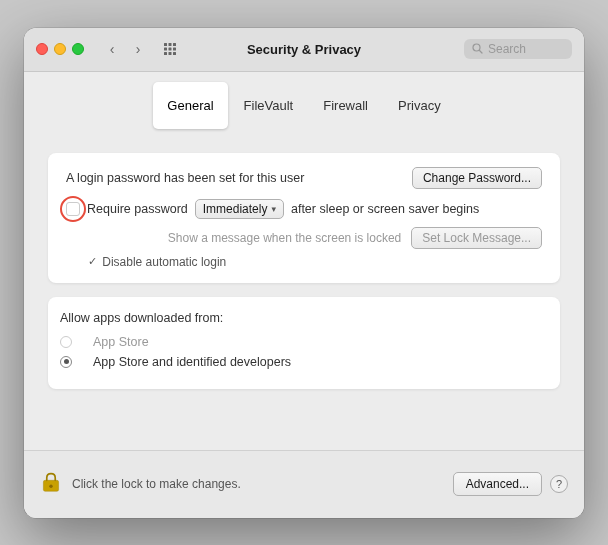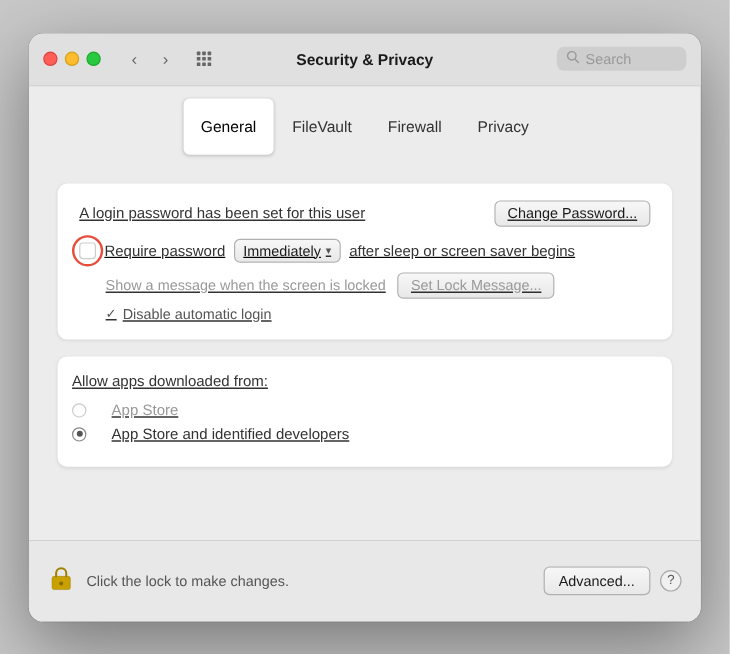--- a/index.html
+++ b/index.html
@@ -114,21 +114,20 @@
       color: #000;
       font-weight: 500;
     }
     .content {
       flex: 1;
       padding: 16px 24px;
       display: flex;
       flex-direction: column;
       gap: 14px;
       overflow: hidden;
-      text-decoration: underline;
     }
     .section-box {
       background: white;
       border-radius: 8px;
       padding: 14px 18px;
       box-shadow: 0 1px 3px rgba(0,0,0,0.08);
     }
     .login-row {
       display: flex;
       align-items: center;
@@ -199,20 +198,21 @@
     .after-text {
       font-size: 12.5px;
       color: #333;
     }
     .lock-msg-row {
       display: flex;
       align-items: center;
       gap: 10px;
       margin-bottom: 6px;
       padding-left: 22px;
+      justify-content: flex-end;
     }
     .lock-msg-text {
       font-size: 12px;
       color: #999;
     }
     .set-lock-btn {
       padding: 3px 10px;
       font-size: 12px;
       background: linear-gradient(to bottom, #f7f7f7, #e8e8e8);
       border: 0.5px solid #b0b0b0;

